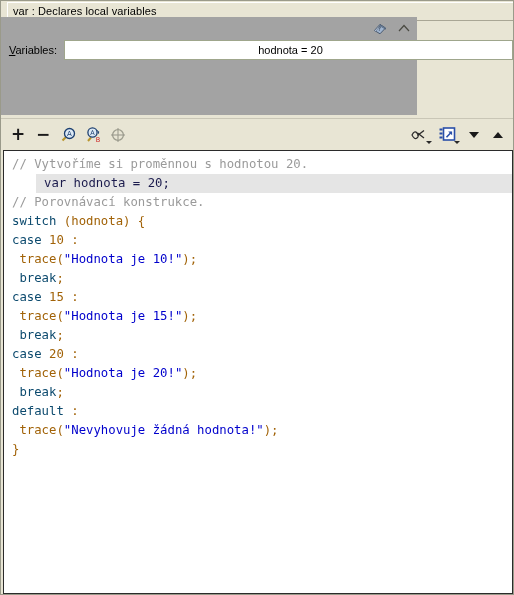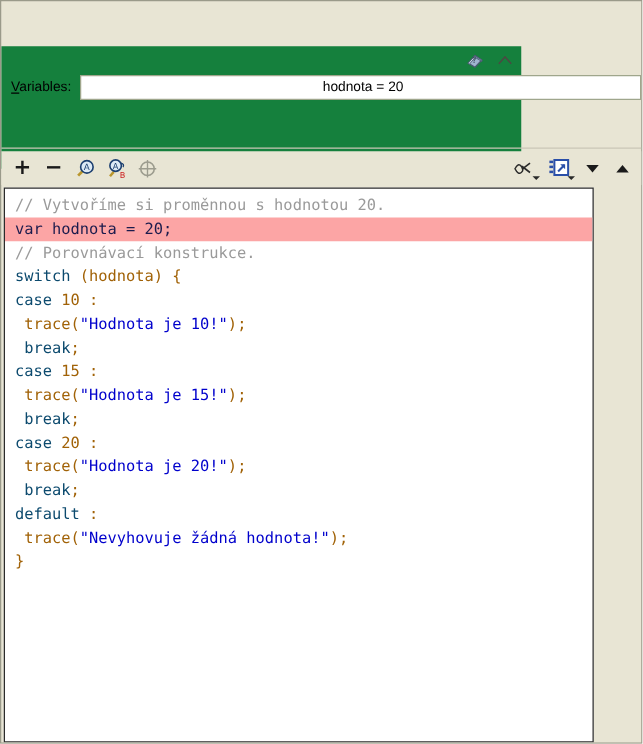--- a/index.html
+++ b/index.html
@@ -51,24 +51,24 @@
     font-size: 11px;
     color: #000000;
     font-family: "Liberation Sans", sans-serif;
     letter-spacing: 0.1px;
     line-height: 14px;
   }
 
   
   .params {
     position: absolute;
-    left: 0; top: 36px;
+    left: 0; top: 16px;
     width: 416px;
     height: 98px;
-    background: #15803d;
+    background: #a3a3a3;
     box-sizing: border-box;
   }
   .params-topicons {
     position: absolute;
     right: 4px;
     top: 2px;
     display: flex;
     align-items: center;
     gap: 6px;
   }
@@ -182,21 +182,21 @@
     border-left: 3px solid transparent;
     border-right: 3px solid transparent;
     border-top: 3px solid #2a2a2a;
   }
 
   
   .editor {
     position: absolute;
     left: 2px;
     top: 149px;
-    width: 472px;
+    width: 510px;
     height: 444px;
     background: #ffffff;
     border: 1px solid #2b2b2b;
     box-sizing: border-box;
     overflow: hidden;
   }
   .code {
     margin: 0;
     padding: 4px 0 0 0;
     font-family: "DejaVu Sans Mono", monospace;
@@ -205,33 +205,39 @@
     white-space: pre;
     color: #00007f;
   }
   .ln {
     display: block;
     height: 19px;
     padding-left: 8px;
     box-sizing: border-box;
   }
   .ln.hl {
-    background: #fca5a5;
+    background: #e5e5e5;
+    margin-left: 32px;
   }
   .cmt { color: #9a9a9a; }
   .kw  { color: #0c4a6e; font-weight: normal; }
   .str { color: #0000cc; }
   .plain { color: #a16207; }
   .ln.hl .kw, .ln.hl .plain, .ln.hl .num { color: #1b1b4d; }
 </style>
 </head>
 <body>
 
 <div class="app">
 
+  <div class="titlebar">
+    <div class="title-frame">
+      <span class="title-text">var : Declares local variables</span>
+    </div>
+  </div>
 
   <div class="params">
 
     <div class="params-topicons">
       <span class="icon-btn" title="Reference">
         <svg width="16" height="16" viewBox="0 0 16 16">
           <g>
             <path d="M2.5 10.5 L8 4.5 L13.5 8.0 L8 13.8 Z" fill="#9fb4cf" stroke="#4a5a70" stroke-width="1"></path>
             <path d="M2.5 10.5 L8 4.5 L8 6.2 L3.4 11.4 Z" fill="#cfdcec" stroke="#4a5a70" stroke-width="0.7"></path>
             <path d="M8 4.5 L13.5 8.0 L13.5 9.2 L8 5.8 Z" fill="#7f96b4" stroke="#4a5a70" stroke-width="0.7"></path>

